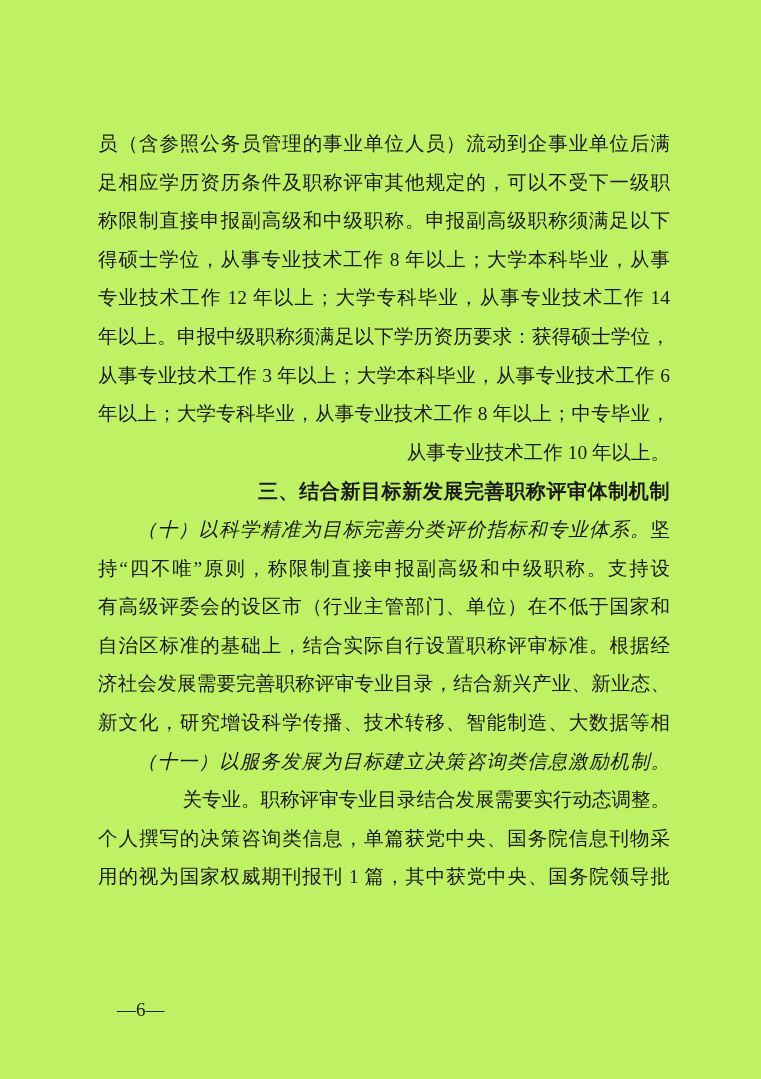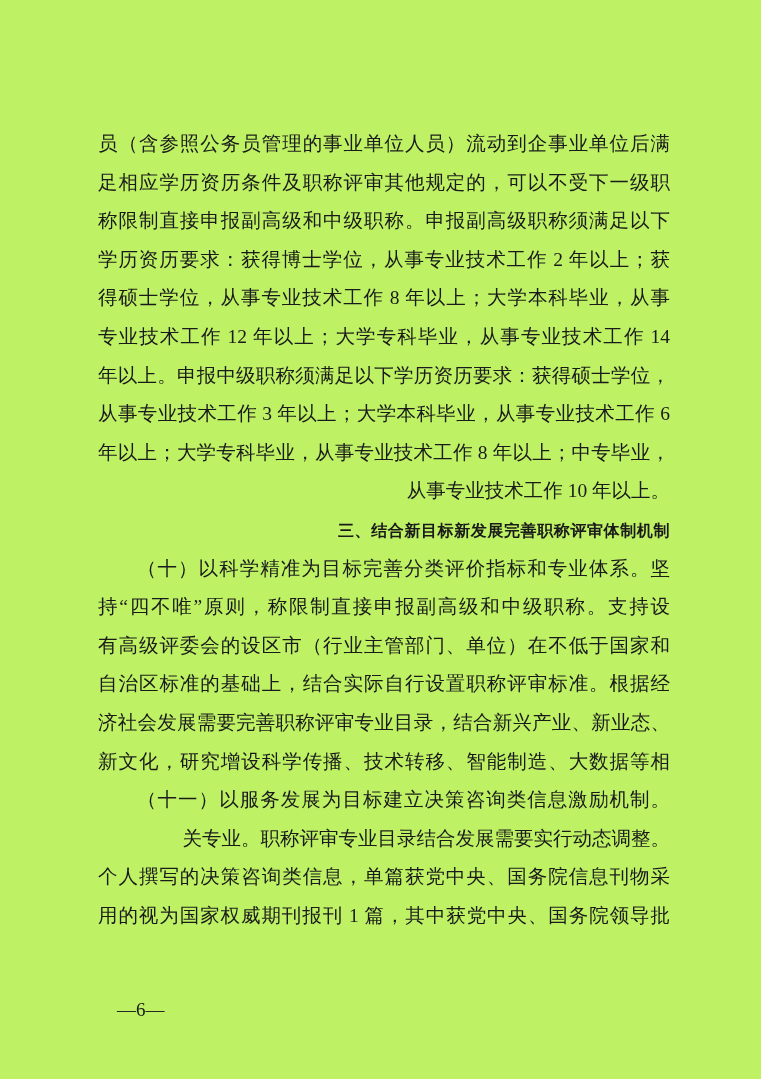--- a/index.html
+++ b/index.html
@@ -37,47 +37,47 @@
     text-indent: 2em;
   }
   
   .seg-song {
     font-family: "Liberation Serif", serif;
     font-style: normal;
   }
   
   .seg-kai {
     font-family: "Liberation Serif", serif;
+    font-style: italic;
   }
   
   .seg-hei {
     font-family: "Liberation Sans", sans-serif;
     font-weight: 700;
-    font-size: 16px;
+    font-size: 20px;
     letter-spacing: 0.6px;
   }
   .footer {
     position: absolute;
     left: 117px;
     top: 996px;
     font-size: 19px;
     line-height: 28px;
     color: #1a1a1a;
     font-family: "Liberation Serif", serif;
   }
 </style>
 </head>
 <body>
 
 <div class="page">
   <div class="body-text">
       <div class="line just"><span class="seg-song">员（含参照公务员管理的事业单位人员）流动到企事业单位后满</span></div>
       <div class="line just"><span class="seg-song">足相应学历资历条件及职称评审其他规定的，可以不受下一级职</span></div>
       <div class="line just"><span class="seg-song">称限制直接申报副高级和中级职称。申报副高级职称须满足以下</span></div>
-      <div class="line just"><span class="seg-song">学历资历要求：获得博士学位，从事专业技术工作 2 年以上；获</span></div>
       <div class="line just"><span class="seg-song">得硕士学位，从事专业技术工作 8 年以上；大学本科毕业，从事</span></div>
       <div class="line just"><span class="seg-song">专业技术工作 12 年以上；大学专科毕业，从事专业技术工作 14</span></div>
       <div class="line just"><span class="seg-song">年以上。申报中级职称须满足以下学历资历要求：获得硕士学位，</span></div>
       <div class="line just"><span class="seg-song">从事专业技术工作 3 年以上；大学本科毕业，从事专业技术工作 6</span></div>
       <div class="line just"><span class="seg-song">年以上；大学专科毕业，从事专业技术工作 8 年以上；中专毕业，</span></div>
       <div class="line"><span class="seg-song">从事专业技术工作 10 年以上。</span></div>
       <div class="line ind"><span class="seg-hei">三、结合新目标新发展完善职称评审体制机制</span></div>
       <div class="line just ind"><span class="seg-kai">（十）以科学精准为目标完善分类评价指标和专业体系。</span><span class="seg-song">坚</span></div>
       <div class="line just"><span class="seg-song">持“四不唯”原则，称限制直接申报副高级和中级职称。支持设</span></div>
       <div class="line just"><span class="seg-song">有高级评委会的设区市（行业主管部门、单位）在不低于国家和</span></div>

